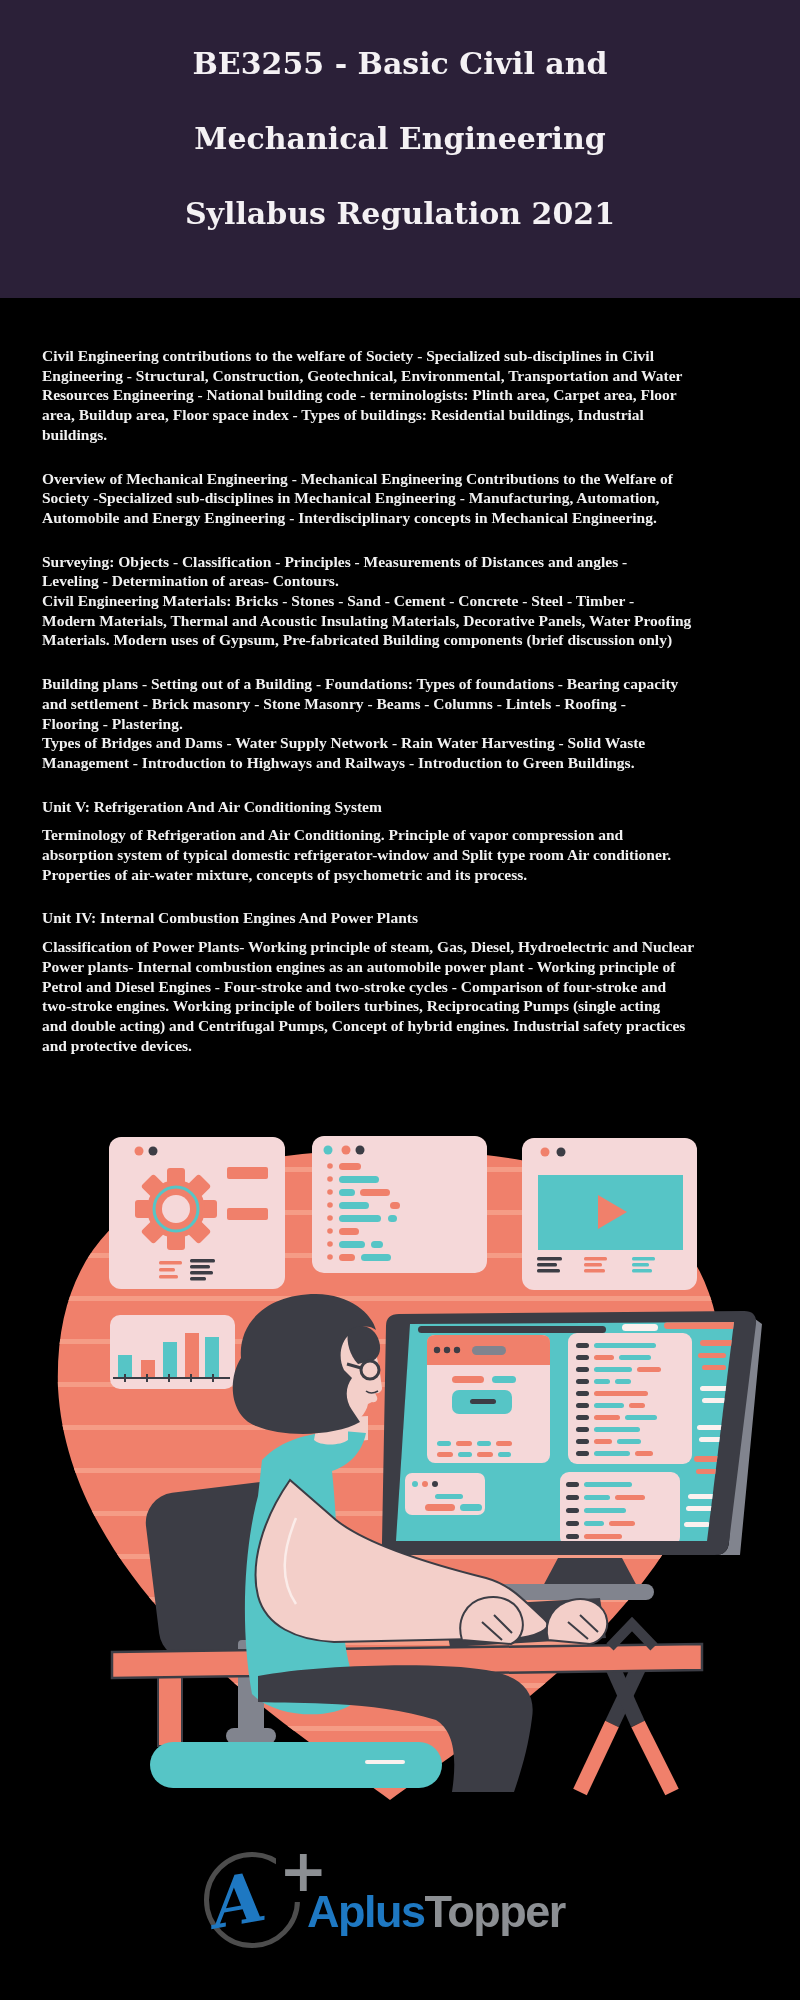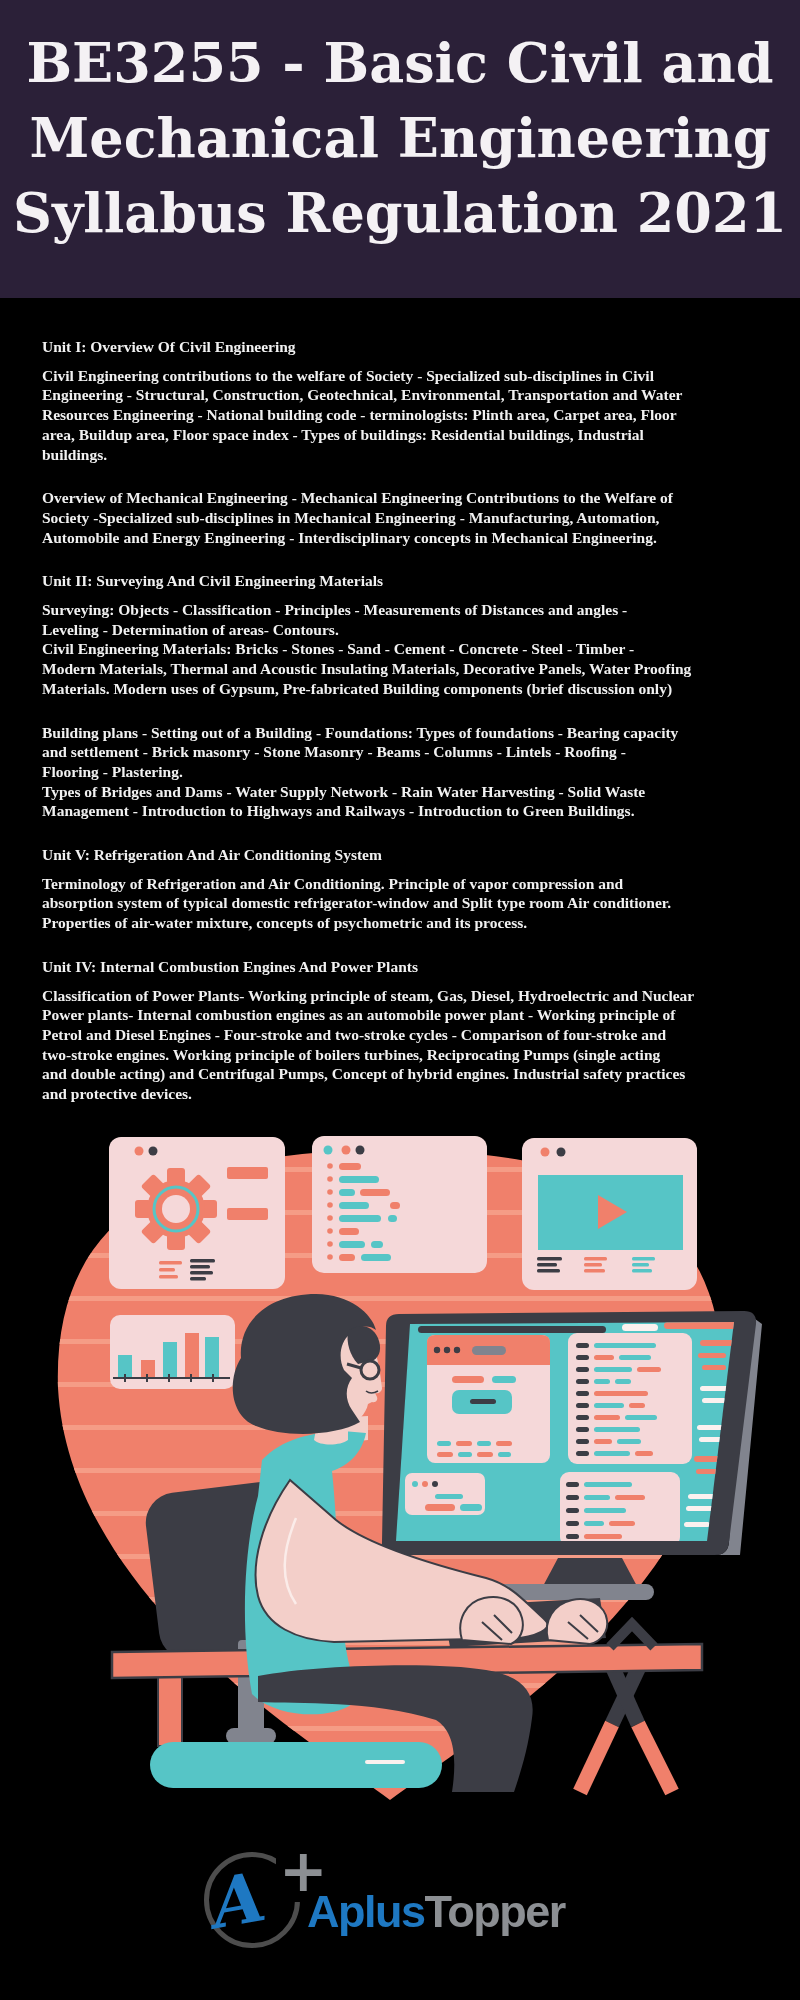--- a/index.html
+++ b/index.html
@@ -7,21 +7,21 @@
     --coral:#F0806B; --coral-light:#F59C86; --pink:#F5D8D9; --teal:#56C5C6;
     --dark:#3C3D45; --gray:#81848E; --skin:#F3CFC9; --soft-white:#FBF1EF;
     --logo-blue:#1E78C2; --logo-gray:#8C8F93; --ring-gray:#4D4D4D;
   }
   *{margin:0;padding:0;box-sizing:border-box;}
   body{background:#111;}
   .page{position:relative;width:800px;height:2000px;background:var(--page-bg);overflow:hidden;margin:0 auto;}
   .masthead{position:absolute;top:0;left:0;width:800px;height:298px;background:var(--header-bg);}
   .masthead h1{
     padding-top:26px;text-align:center;white-space:pre-line;
-    font-family:"DejaVu Serif",serif;font-weight:700;font-size:54px;line-height:75px;
+    font-family:"DejaVu Serif",serif;font-weight:700;font-size:30px;line-height:75px;
     color:var(--title-text);letter-spacing:0px;
   }
   .syllabus{
     position:absolute;top:298px;left:0;width:800px;padding:39px 40px 0 42px;
     font-family:"Liberation Serif",serif;font-weight:700;
     color:var(--body-text);font-size:15.5px;line-height:19.7px;
   }
   .sec{margin-bottom:24px;}
   .sec-b{white-space:pre-line;margin-top:9px;}
   .illustration{position:absolute;top:1128px;left:0;}
@@ -47,34 +47,32 @@
 <div class="page">
 
   <header class="masthead">
     <h1>BE3255 - Basic Civil and
 Mechanical Engineering
 Syllabus Regulation 2021</h1>
   </header>
 
   <main class="syllabus">
     <div class="sec">
-      <div class="sec-h">Unit I:  Overview Of Civil Engineering</div>
       <div class="sec-b">Civil Engineering contributions to the welfare of Society - Specialized sub-disciplines in Civil
 Engineering - Structural, Construction, Geotechnical, Environmental, Transportation and Water
 Resources Engineering - National building code - terminologists: Plinth area, Carpet area, Floor
 area, Buildup area, Floor space index - Types of buildings: Residential buildings, Industrial
 buildings.</div>
     </div>
     <div class="sec">
       <div class="sec-b">Overview of Mechanical Engineering - Mechanical Engineering Contributions to the Welfare of
 Society -Specialized sub-disciplines in Mechanical Engineering - Manufacturing, Automation,
 Automobile and Energy Engineering - Interdisciplinary concepts in Mechanical Engineering.</div>
     </div>
     <div class="sec">
-      <div class="sec-h">Unit II: Surveying And Civil Engineering Materials</div>
       <div class="sec-b">Surveying: Objects - Classification - Principles - Measurements of Distances and angles -
 Leveling - Determination of areas- Contours.
 Civil Engineering Materials: Bricks - Stones - Sand - Cement - Concrete - Steel - Timber -
 Modern Materials, Thermal and Acoustic Insulating Materials, Decorative Panels, Water Proofing
 Materials. Modern uses of Gypsum, Pre-fabricated Building components (brief discussion only)</div>
     </div>
     <div class="sec">
       <div class="sec-b">Building plans - Setting out of a Building - Foundations: Types of foundations - Bearing capacity
 and settlement - Brick masonry - Stone Masonry - Beams - Columns - Lintels - Roofing -
 Flooring - Plastering.

